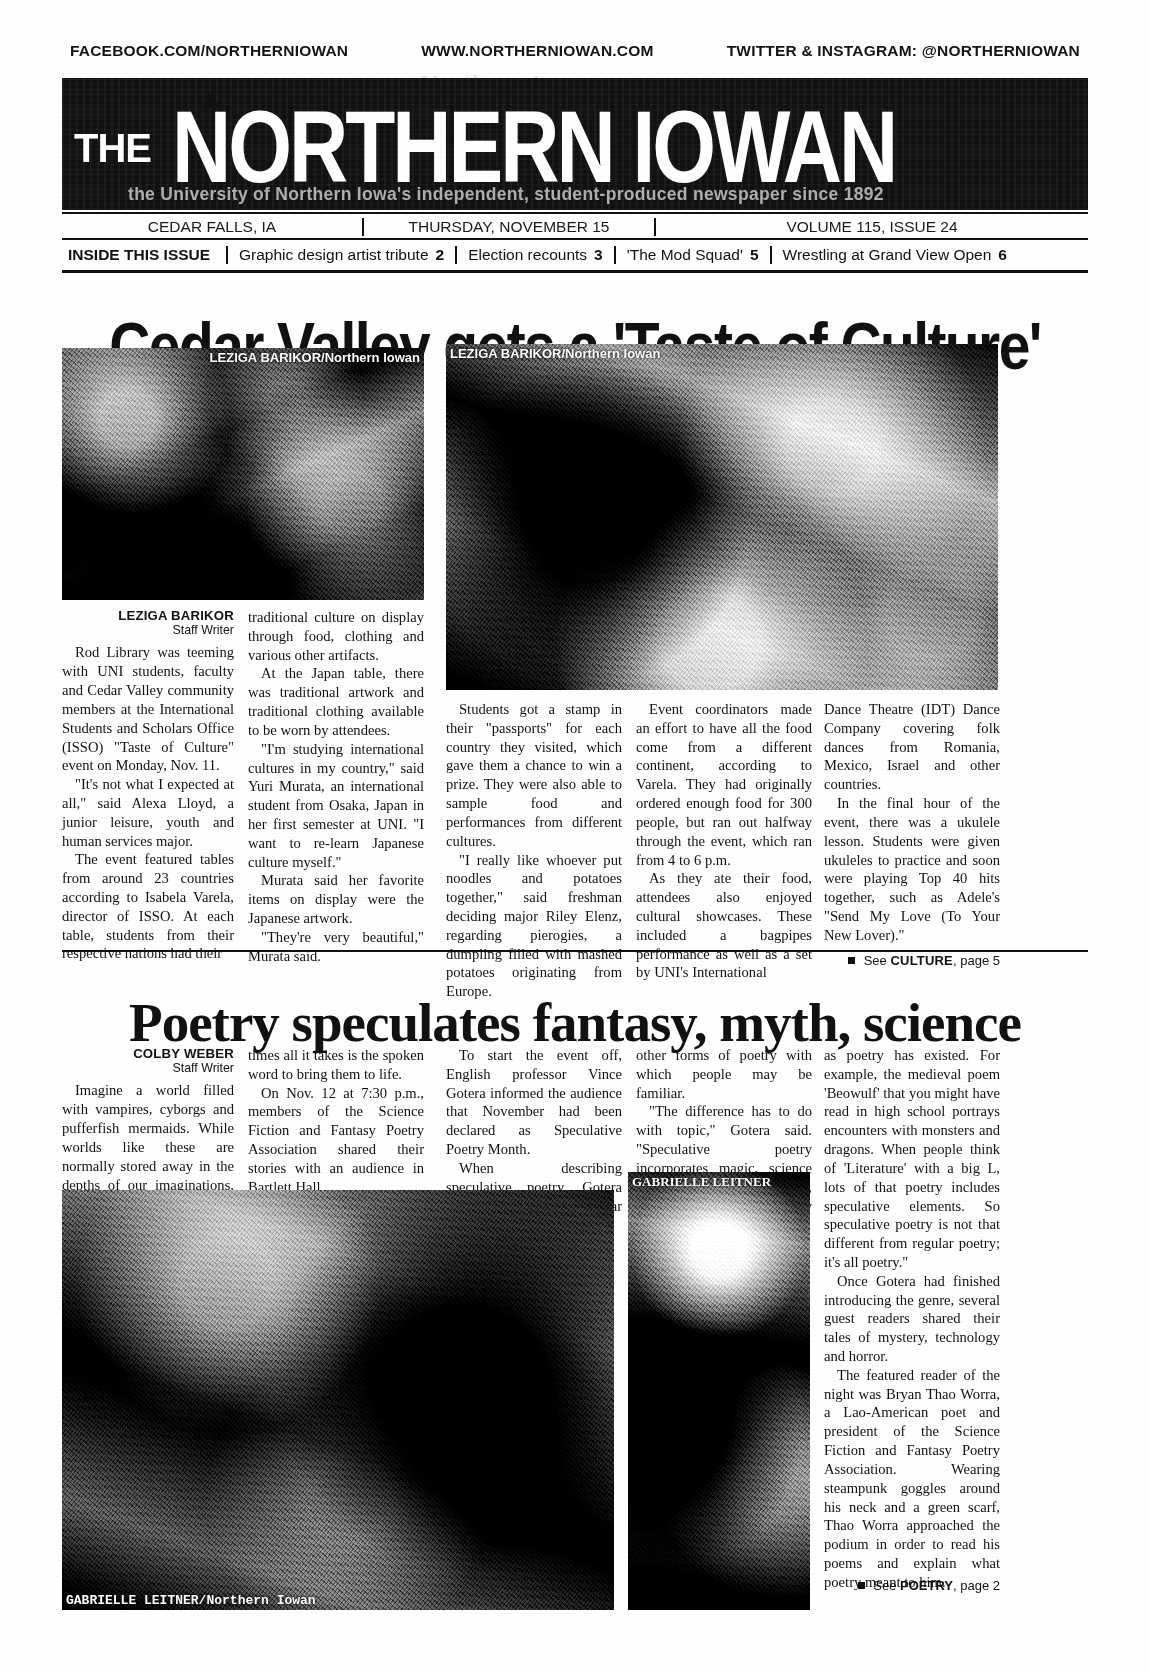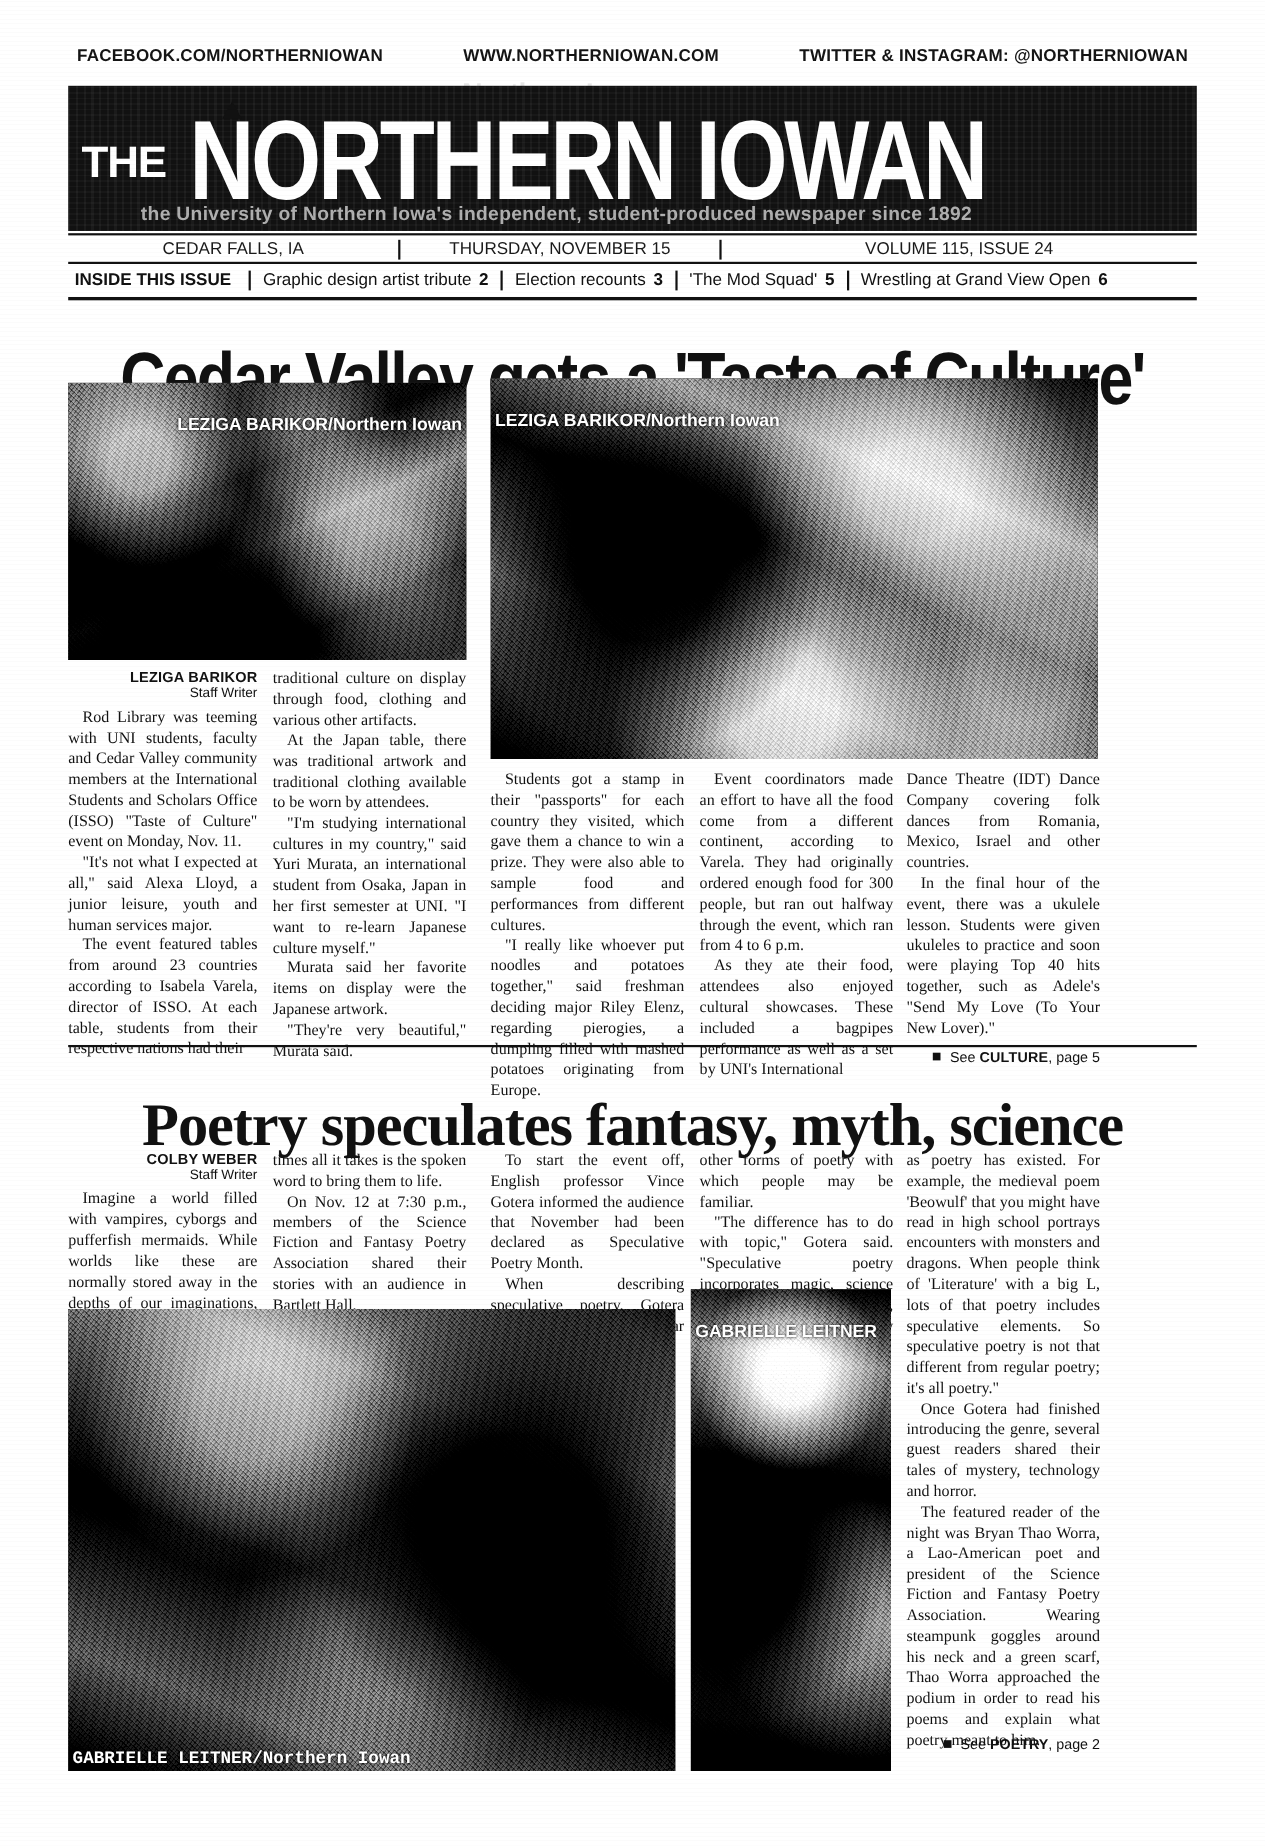--- a/index.html
+++ b/index.html
@@ -101,24 +101,23 @@
     text-align:center; line-height:1.0;
     transform:scaleY(1.18); transform-origin:center top;
   }
 
   
   .photo {
     position:absolute; overflow:hidden; background:#2b2b2b;
   }
   .photo .credit {
     position:absolute; top:2px; font-family:"Liberation Sans", sans-serif;
-    font-weight:bold; font-size:16px; color:#fff; z-index:5;
+    font-weight:bold; font-size:13px; color:#fff; z-index:5;
     text-shadow:0 0 3px #000;
     white-space:nowrap;
-    margin-top:28px;
   }
   .ph1 { left:62px; top:348px; width:362px; height:252px; }
   .ph1 .credit { right:4px; }
   .ph2 { left:446px; top:344px; width:552px; height:346px; }
   .ph2 .credit { left:4px; }
 
   
   .grain {
     position:absolute; inset:0;
     background-image:
@@ -202,21 +201,21 @@
   
   .s2c1 { left:62px; top:1046px; width:172px; }
   .s2c2 { left:248px; top:1046px; width:176px; }
   .s2c3 { left:446px; top:1046px; width:176px; }
   .s2c4 { left:636px; top:1046px; width:176px; }
   .s2c5 { left:824px; top:1046px; width:176px; }
 
   .ph3 { left:62px; top:1190px; width:552px; height:420px; }
   .ph3 .credit { left:4px; bottom:2px; top:auto;font-family:Liberation Mono, monospace; }
   .ph4 { left:628px; top:1172px; width:182px; height:438px; }
-  .ph4 .credit { left:4px; }
+  .ph4 .credit { left:4px;font-family:Liberation Serif, serif; }
 
   .footnote {
     position:absolute; left:824px; top:1578px; width:176px;
     font-family:"Liberation Sans", sans-serif; font-size:13px; text-align:right;
   }
 
   
   .scanline {
     position:absolute; left:0; top:0; width:1150px; height:1678px;
     pointer-events:none;

